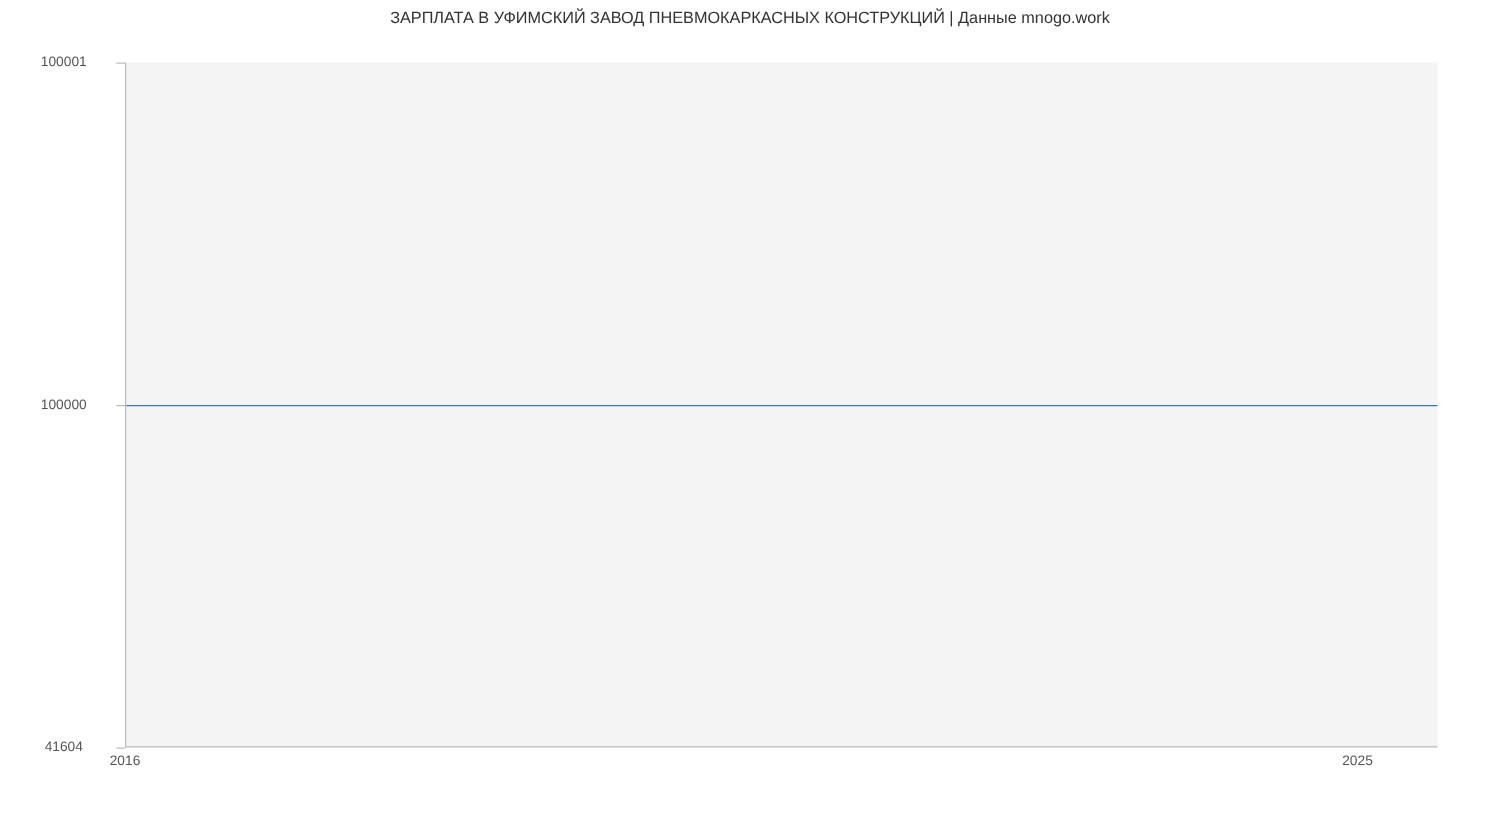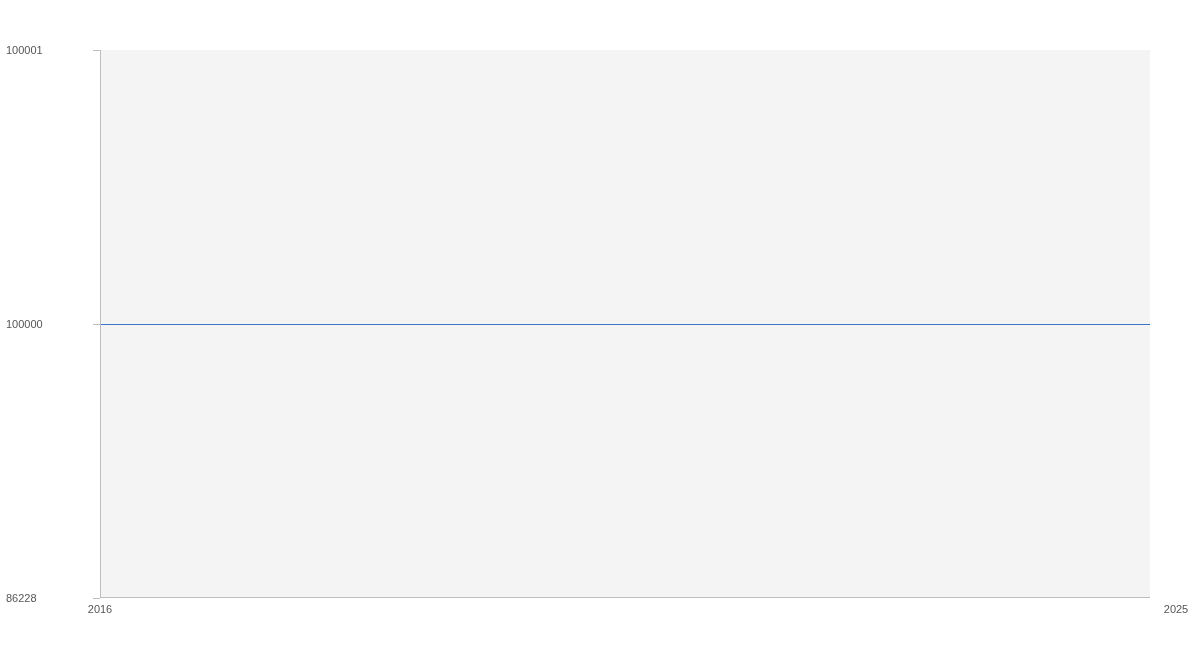--- a/index.html
+++ b/index.html
@@ -43,21 +43,21 @@
     width: 100%;
     height: 0;
     border-top: 1.5px solid #3a76c8;
   }
   .y-tick {
     position: absolute;
     right: 1104px; 
     font-size: 11px;
     color: #555;
     transform: translateY(-50%);
-    text-align: left;
+    text-align: center;
     width: 90px;
   }
   .y-tick-line {
     position: absolute;
     left: 93px;
     width: 7px;
     height: 0;
     border-top: 1px solid #bdbdbd;
   }
   .x-tick {
@@ -66,31 +66,32 @@
     font-size: 11px;
     color: #555;
     transform: translateX(-50%);
   }
 </style>
 </head>
 <body>
 
 <div class="chart-wrap">
 
+  <div class="title">ЗАРПЛАТА В УФИМСКИЙ ЗАВОД ПНЕВМОКАРКАСНЫХ КОНСТРУКЦИЙ | Данные mnogo.work</div>
 
   <div class="y-tick" style="top:50px">100001</div>
   <div class="y-tick-line" style="top:50px"></div>
 
   <div class="y-tick" style="top:324px">100000</div>
   <div class="y-tick-line" style="top:324px"></div>
 
-  <div class="y-tick" style="top:598px">86228</div>
+  <div class="y-tick" style="top:598px">41604</div>
   <div class="y-tick-line" style="top:598px"></div>
 
   <div class="plot-area">
 
     <div class="data-line" style="top:274px"></div>
   </div>
 
   <div class="x-tick" style="left:100px">2016</div>
-  <div class="x-tick" style="left:1176px">2025</div>
+  <div class="x-tick" style="left:1086px">2025</div>
 
 </div>
 
 </body></html>

